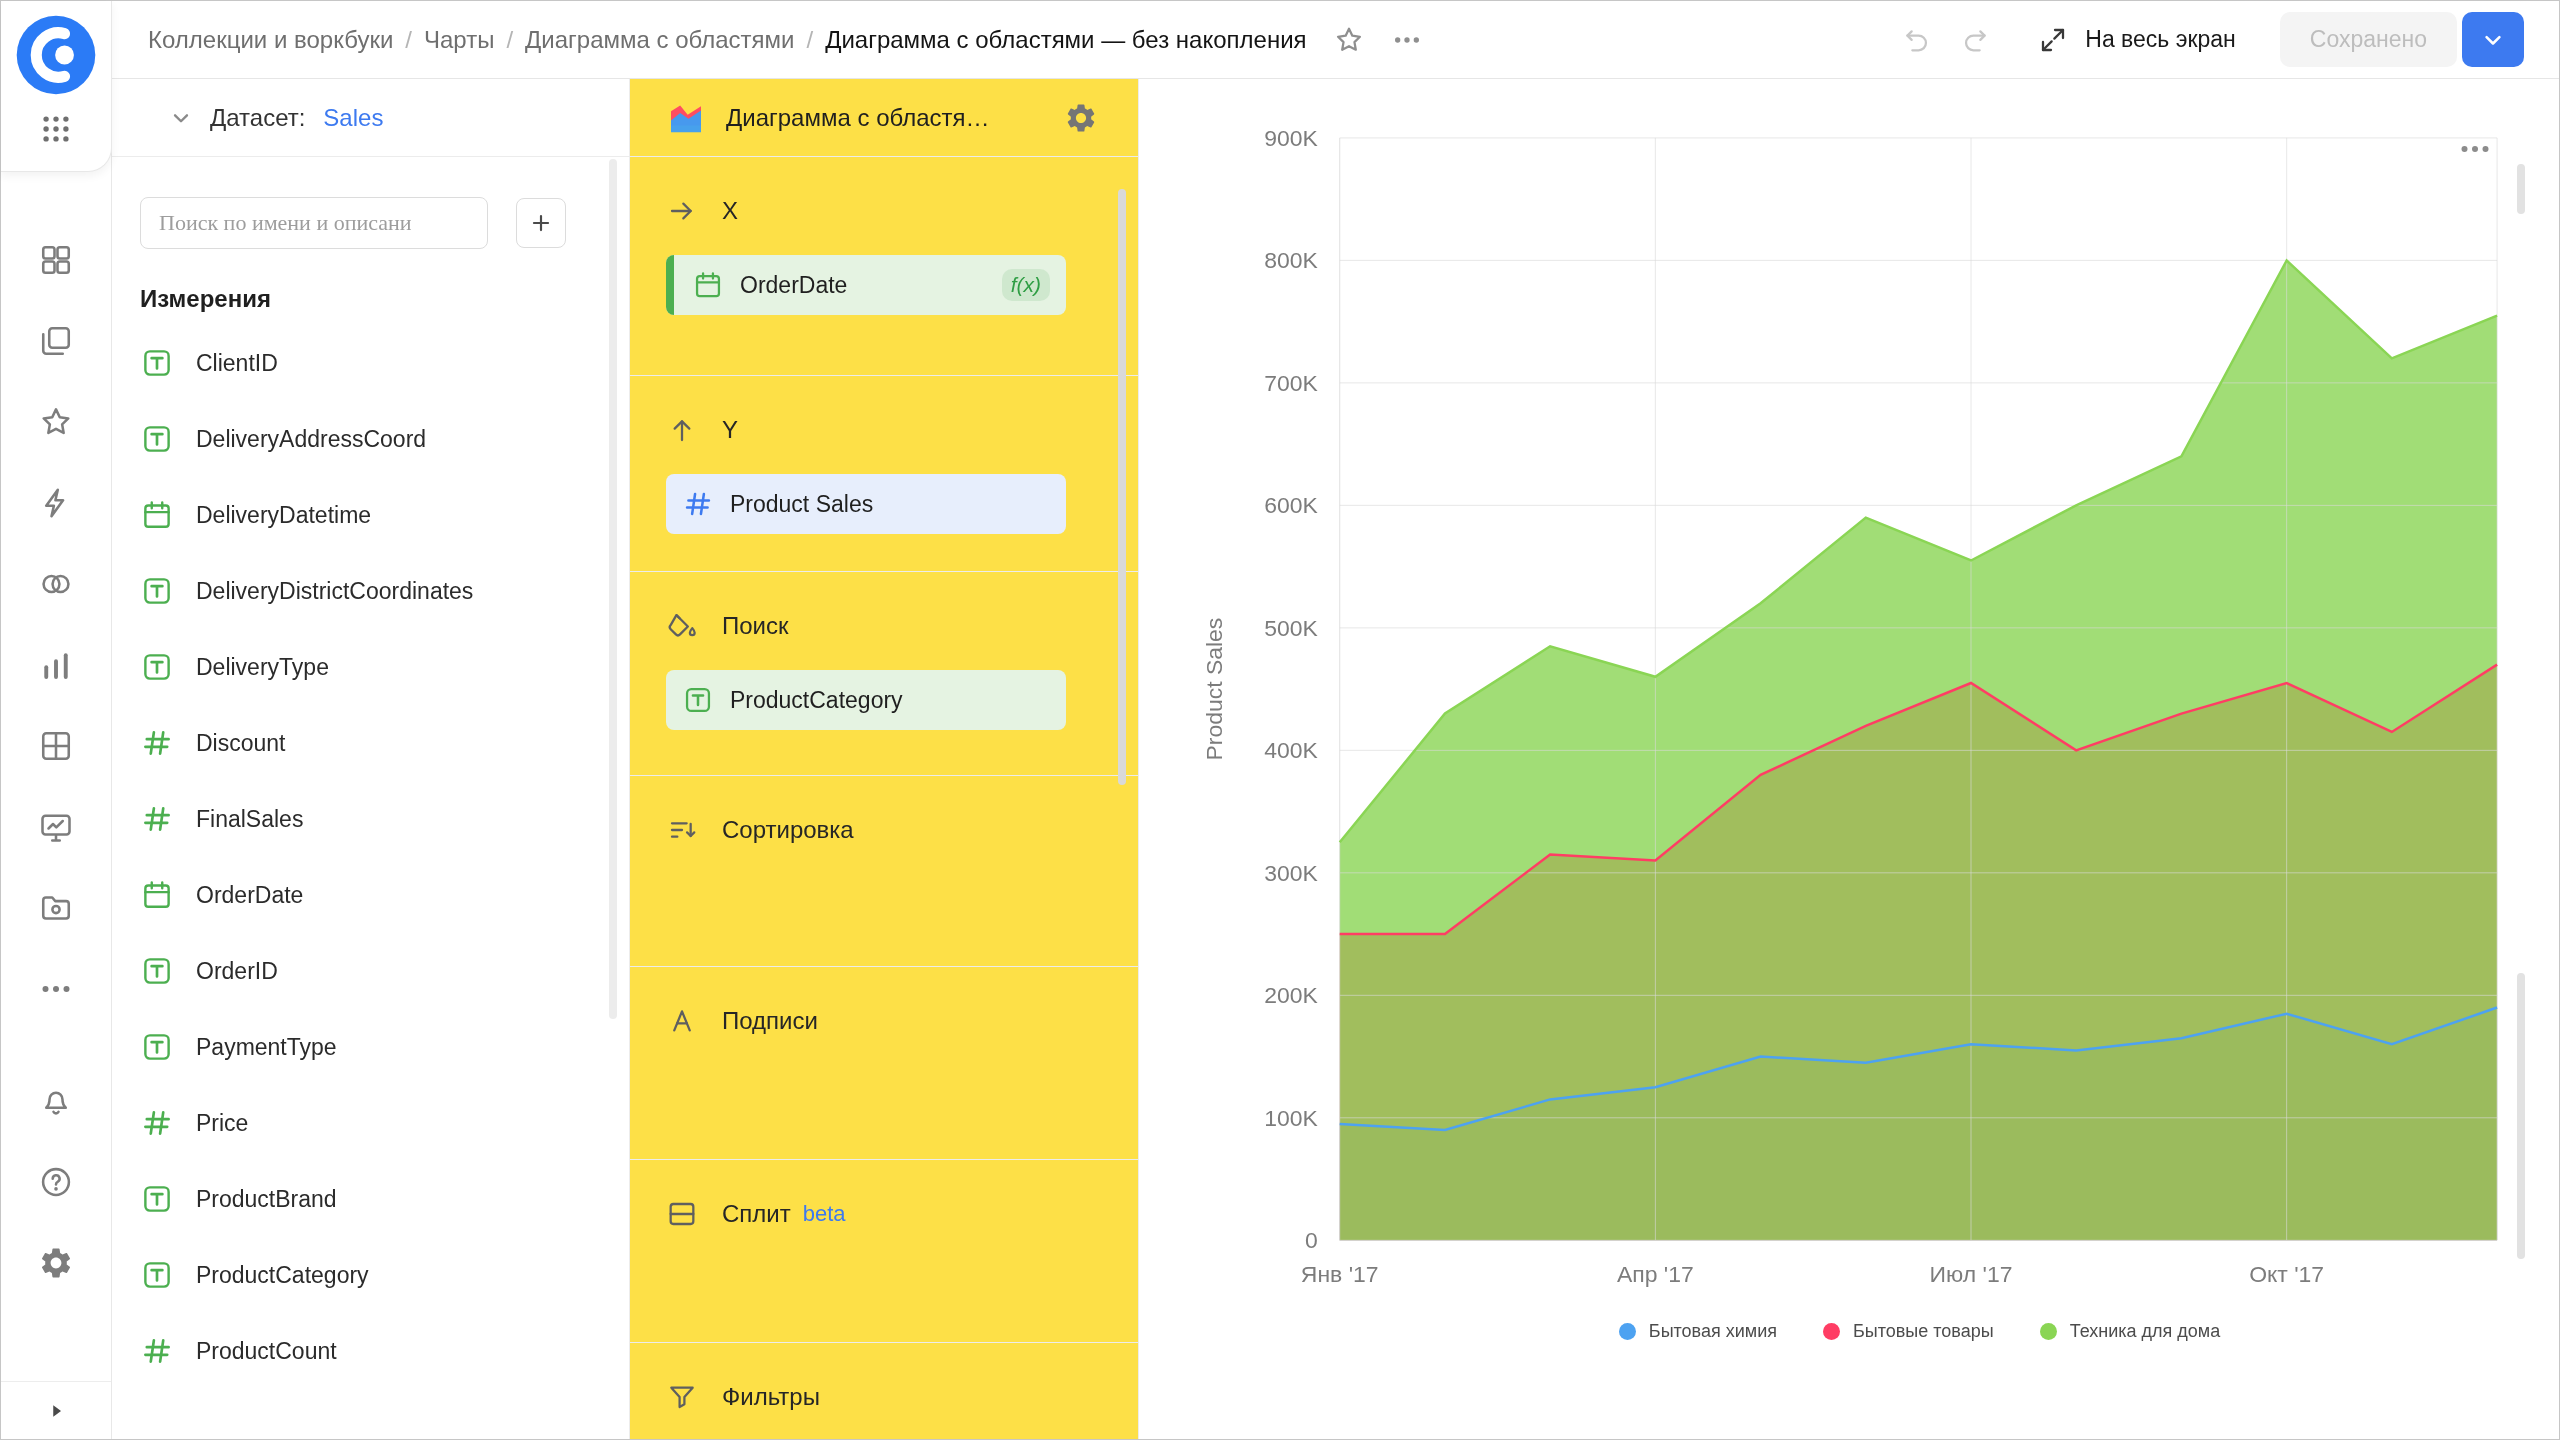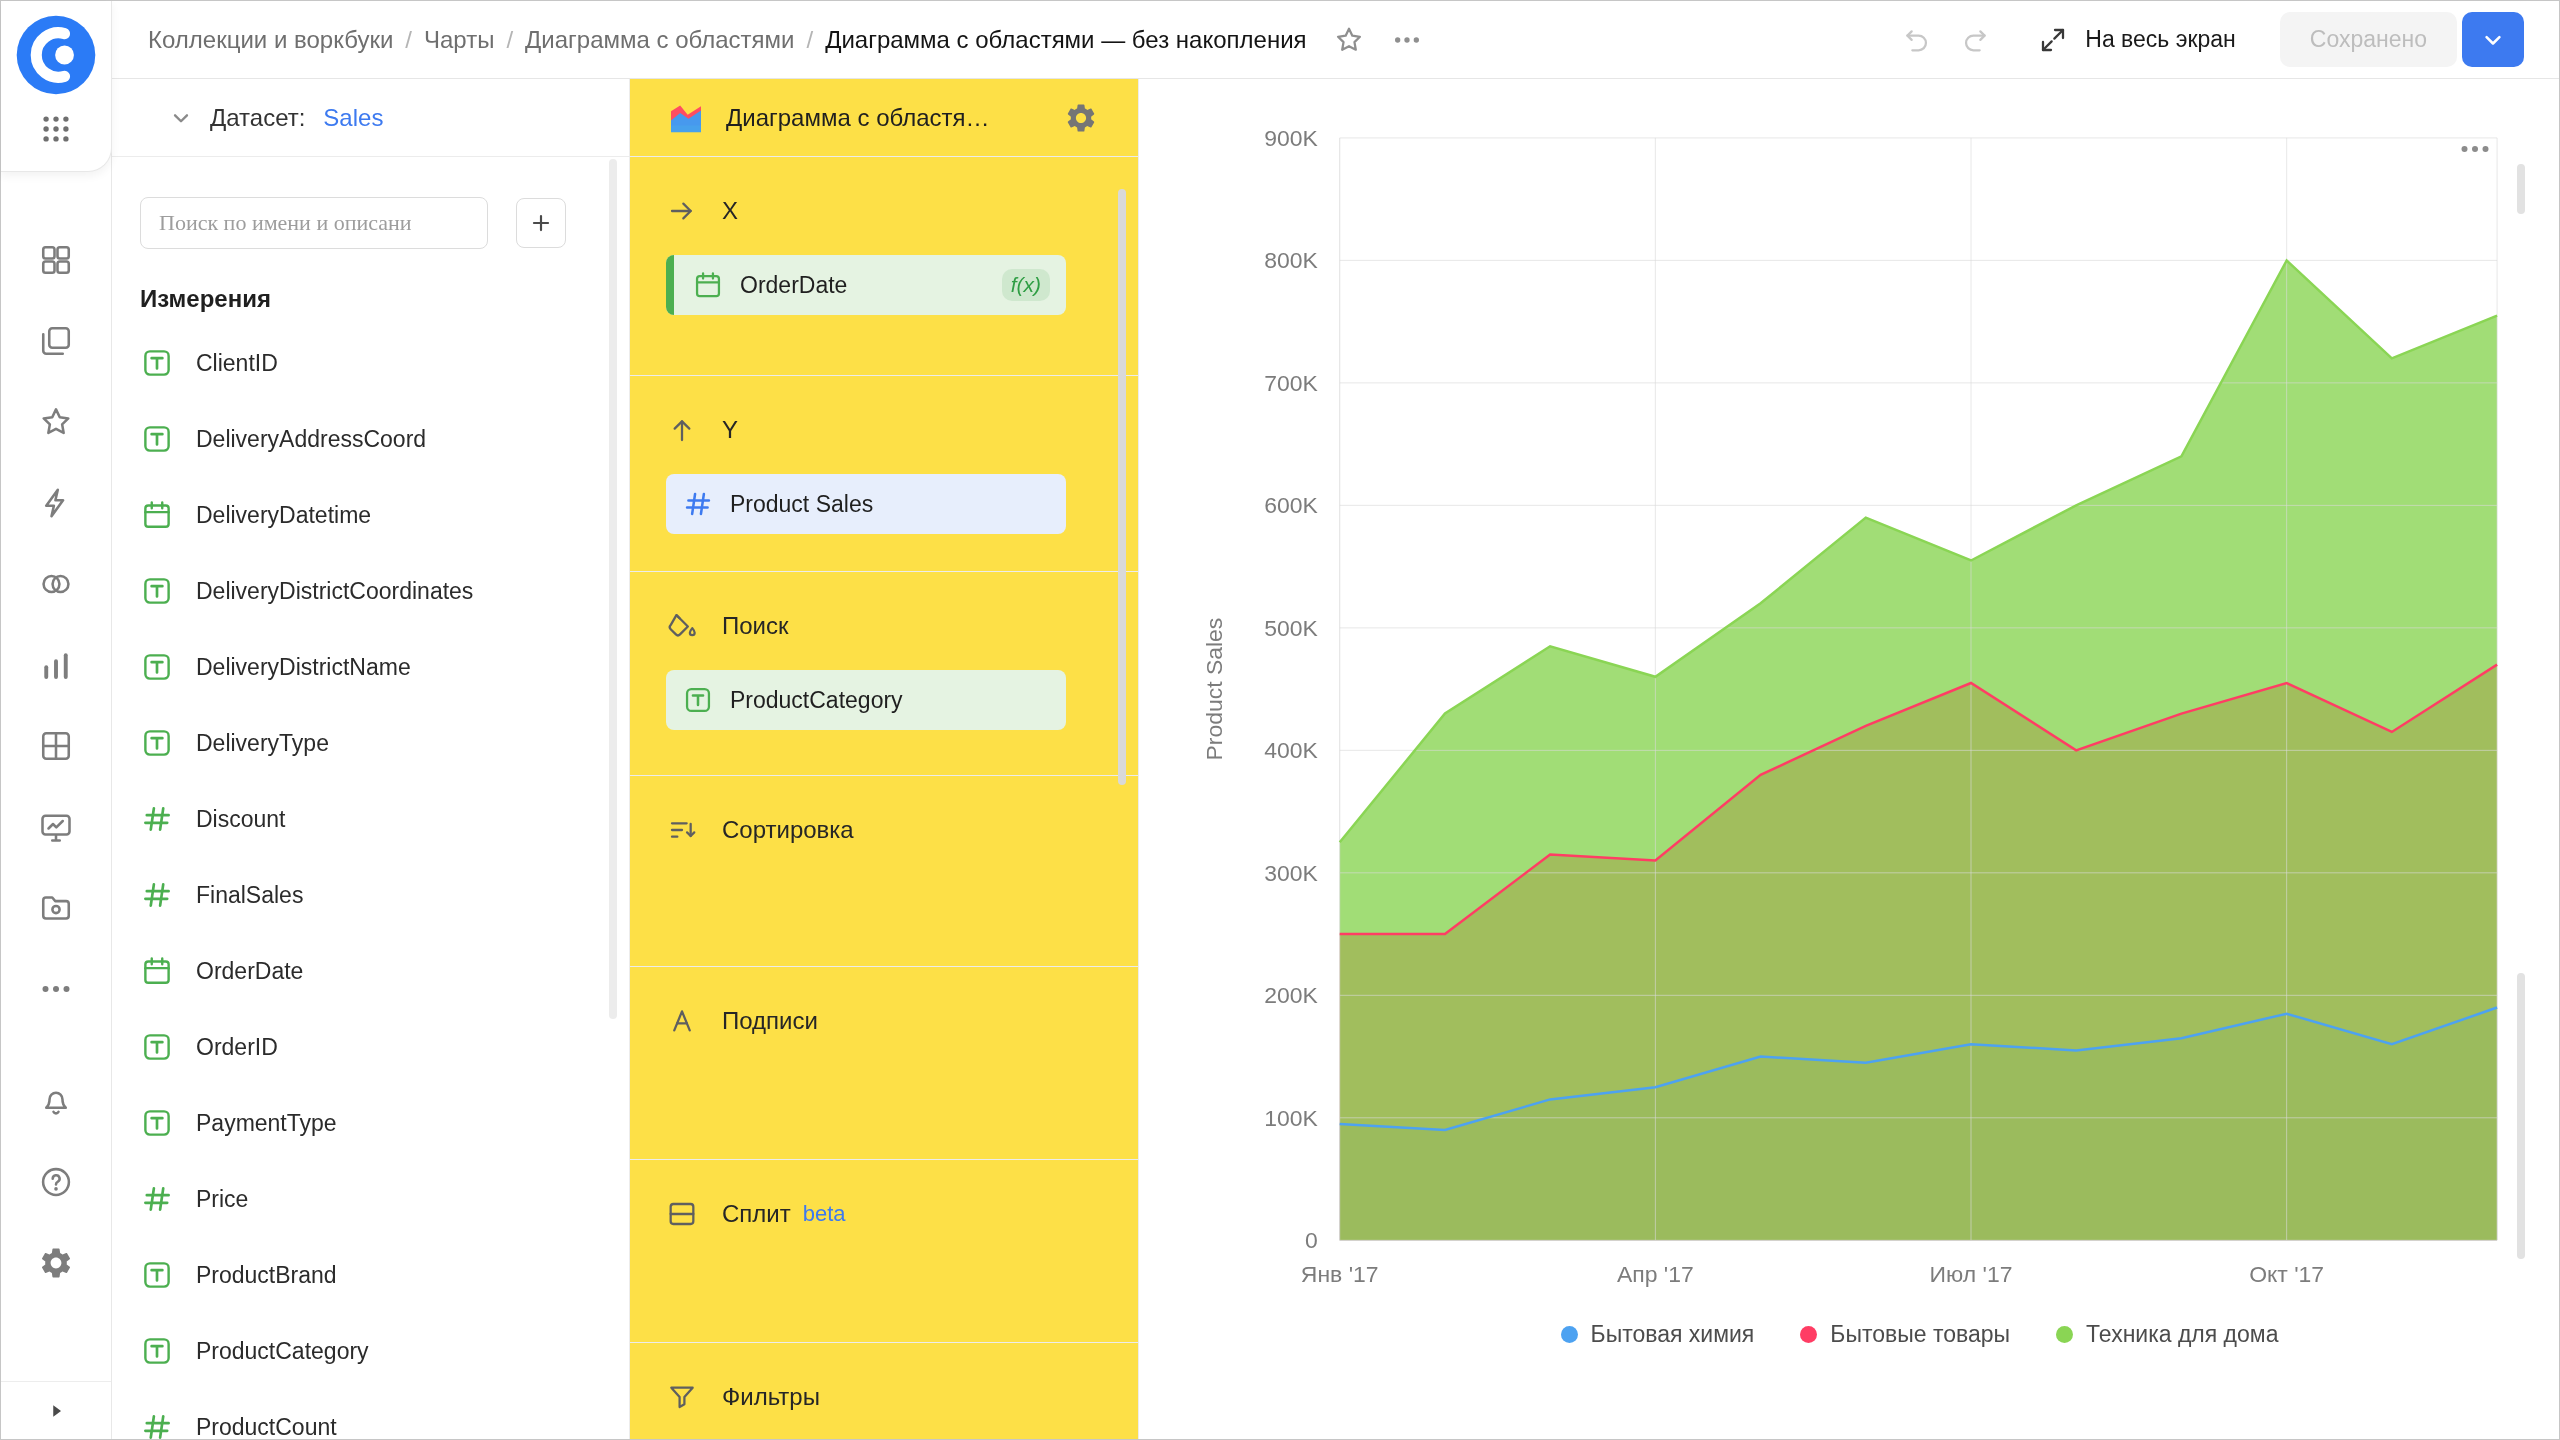--- a/index.html
+++ b/index.html
@@ -91,21 +91,21 @@
   .pill-label{font-size:23px;color:#1f1f1f;margin-left:16px;white-space:nowrap}
   .pill-badge{margin-left:auto;font-size:21px;font-style:italic;color:#2f9e44;background:rgba(47,158,68,.12);border-radius:10px;padding:4px 9px}
 
   
   .chart-panel{flex:1;position:relative;overflow:hidden;min-width:0;background:#fff}
   #chartSvg{position:absolute;inset:0}
   .chart-menu{position:absolute;top:52px;right:66px;width:36px;height:36px;color:#8c8c8c;cursor:pointer;display:inline-flex}
   .legend{position:absolute;left:201px;width:1159px;top:1242px;display:flex;justify-content:center;align-items:center;gap:46px}
   .legend-item{display:flex;align-items:center;gap:13px;cursor:pointer}
   .legend-dot{width:17px;height:17px;border-radius:50%;flex:none}
-  .legend-label{font-size:23px;color:#4c4c4c;white-space:nowrap}
+  .legend-label{font-size:18px;color:#4c4c4c;white-space:nowrap}
   .tick{fill:#7c7c7c;font-size:23px;font-family:"Liberation Sans","DejaVu Sans",sans-serif}
 </style>
 </head>
 <body>
 
 <div class="app">
 
   <nav class="rail">
     <div class="rail-pill">
       <span class="logo">
@@ -330,29 +330,20 @@
               <span class="f-label">DeliveryDatetime</span>
             </div>
             <div class="ds-row">
               <span class="f-ic ic-green">
                 <svg class="st" viewBox="0 0 24 24">
                   <rect x="3.8" y="3.8" width="16.4" height="16.4" rx="3.2"></rect>
                   <path d="M8.2 8.6h7.6M12 8.6v7.2" stroke-width="1.9"></path>
                 </svg>
               </span>
               <span class="f-label">DeliveryDistrictCoordinates</span>
-            </div>
-            <div class="ds-row">
-              <span class="f-ic ic-green">
-                <svg class="st" viewBox="0 0 24 24">
-                  <rect x="3.8" y="3.8" width="16.4" height="16.4" rx="3.2"></rect>
-                  <path d="M8.2 8.6h7.6M12 8.6v7.2" stroke-width="1.9"></path>
-                </svg>
-              </span>
-              <span class="f-label">DeliveryDistrictName</span>
             </div>
             <div class="ds-row">
               <span class="f-ic ic-green">
                 <svg class="st" viewBox="0 0 24 24">
                   <rect x="3.8" y="3.8" width="16.4" height="16.4" rx="3.2"></rect>
                   <path d="M8.2 8.6h7.6M12 8.6v7.2" stroke-width="1.9"></path>
                 </svg>
               </span>
               <span class="f-label">DeliveryType</span>
             </div>

